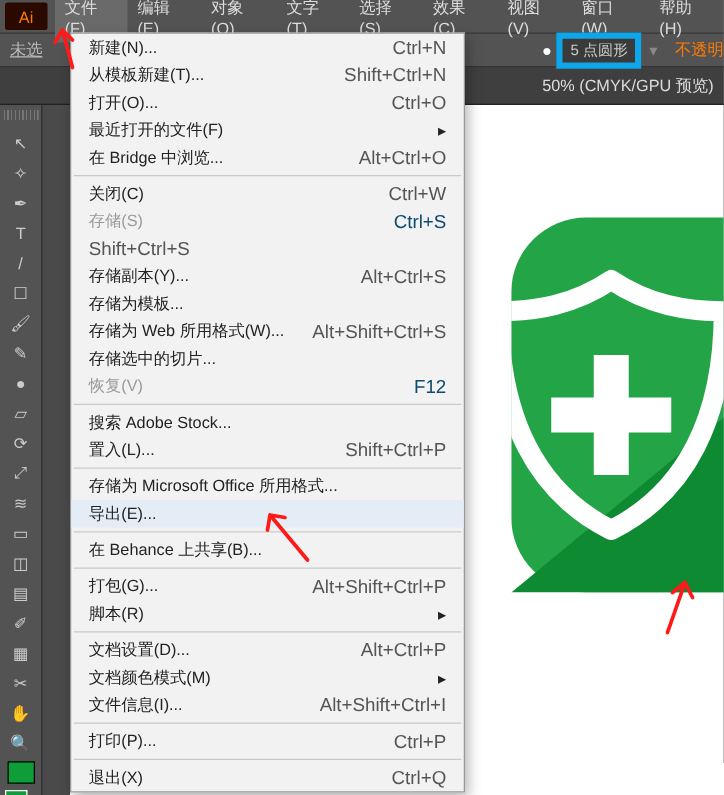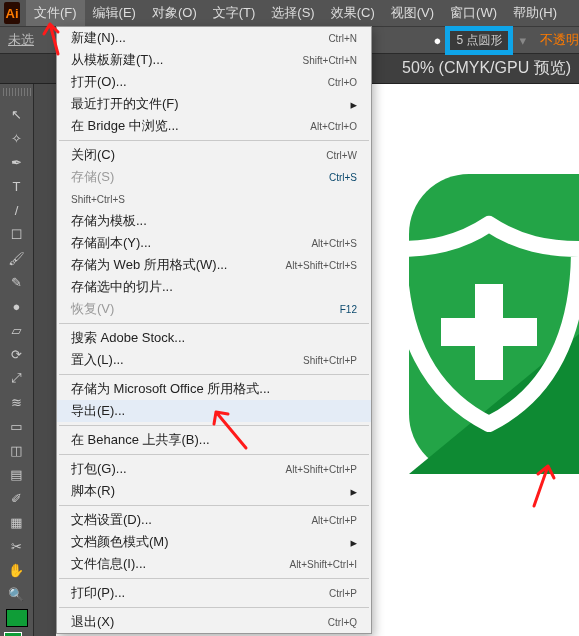--- a/index.html
+++ b/index.html
@@ -1,41 +1,41 @@
 <!DOCTYPE html>
 <html><head>
 <meta charset="utf-8">
 <style>
   * { margin: 0; padding: 0; box-sizing: border-box; font-family: "Microsoft YaHei", "SimSun", sans-serif; }
   body { background: #4a4a4a; width: 579px; height: 636px; overflow: hidden; position: relative; font-size: 13px; color: #ccc; }
   .menubar { background: #535353; height: 26px; display: flex; align-items: center; padding-left: 4px; }
-  .app-icon { width: 16px; height: 22px; background: #2a0a00; color: #ff7b00; font-weight: bold; font-size: 13px; display: flex; align-items: center; justify-content: center; border-radius: 2px; margin-right: 6px; }
+  .app-icon { width: 34px; height: 22px; background: #2a0a00; color: #ff7b00; font-weight: normal; font-size: 13px; display: flex; align-items: center; justify-content: center; border-radius: 2px; margin-right: 6px; }
   .menu-item { padding: 4px 8px; color: #ddd; cursor: default; }
   .menu-item.active { background: #6a6a6a; }
   .secondbar { height: 28px; background: #535353; display: flex; align-items: center; border-top: 1px solid #3a3a3a; border-bottom: 1px solid #2a2a2a; }
   .secondbar .lbl { padding: 0 8px; color: #bbb; text-decoration: underline; }
   .secondbar .field { background: #3a3a3a; border: 5px solid #0ea5e9; padding: 1px 6px; color: #ccc; font-size: 12px; }
   .orange { color: #ff7b00; padding-left: 8px; }
   .thirdbar { height: 30px; background: #3f3f3f; display: flex; align-items: center; justify-content: flex-end; padding-right: 8px; border-bottom: 1px solid #222; }
-  .tabinfo { font-size: 16px; color: #ddd; }
+  .tabinfo { font-size: 13px; color: #ddd; }
   .toolcol { position: absolute; left: 0; top: 84px; width: 34px; background: #535353; display: flex; flex-direction: column; align-items: center; padding-top: 4px; gap: 2px; border-right: 1px solid #2a2a2a; }
   .tool { width: 26px; height: 24px; display: flex; align-items: center; justify-content: center; color: #ccc; }
   .grip { width: 28px; height: 8px; margin-bottom: 4px; background: repeating-linear-gradient(90deg,#777 0 1px,transparent 1px 3px);}
   .swatch-green { width: 22px; height: 18px; background: #0f9d37; border: 1px solid #000; }
   .swatch-pair { position: relative; width: 26px; height: 26px; }
   .swatch-pair .front { position:absolute; left:0; top:0; width:18px; height:18px; background:#0f9d37; border:1px solid #fff; }
   .canvas { position: absolute; left: 56px; top: 84px; right: 0; bottom: 0; background: #fff; }
   .artboard-icon { position: absolute; right: 0; top: 70px; }
   .dropdown { position: absolute; left: 56px; top: 26px; width: 316px; background: #f2f2f2; border: 1px solid #999; box-shadow: 2px 4px 10px rgba(0,0,0,.3); color: #222; }
   .dd-row { display: flex; align-items: center; height: 22px; padding: 0 14px 0 14px; }
   .dd-row.enabled { color: #222; }
   .dd-row.disabled { color: #9a9a9a; }
   .dd-row.highlight { background: #e4ecf6; }
   .dd-row .label { flex: 1; white-space: nowrap; }
-  .dd-row .shortcut { color: #555; font-size: 10px; }
+  .dd-row .shortcut { color: #555; font-size: 15px; }
   .dd-row.disabled .shortcut { color: #0c4a6e; }
   .dd-sep { height: 1px; background: #c9c9c9; margin: 3px 2px; }
   .arrow { position: absolute; pointer-events: none; }
   .arrow svg { display:block; }
 </style>
 </head>
 <body>
 
 <div class="menubar">
   <div class="app-icon">Ai</div>
@@ -149,25 +149,25 @@
         <span class="shortcut">Ctrl+W</span>
       </div>
       <div class="dd-row disabled">
         <span class="label">存储(S)</span>
         <span class="shortcut">Ctrl+S</span>
       </div>
       <div class="dd-row enabled">
         <span class="shortcut">Shift+Ctrl+S</span>
       </div>
       <div class="dd-row enabled">
-        <span class="label">存储为模板...</span>
-      </div>
-      <div class="dd-row enabled">
         <span class="label">存储副本(Y)...</span>
         <span class="shortcut">Alt+Ctrl+S</span>
+      </div>
+      <div class="dd-row enabled">
+        <span class="label">存储为模板...</span>
       </div>
       <div class="dd-row enabled">
         <span class="label">存储为 Web 所用格式(W)...</span>
         <span class="shortcut">Alt+Shift+Ctrl+S</span>
       </div>
       <div class="dd-row enabled">
         <span class="label">存储选中的切片...</span>
       </div>
       <div class="dd-row disabled">
         <span class="label">恢复(V)</span>

